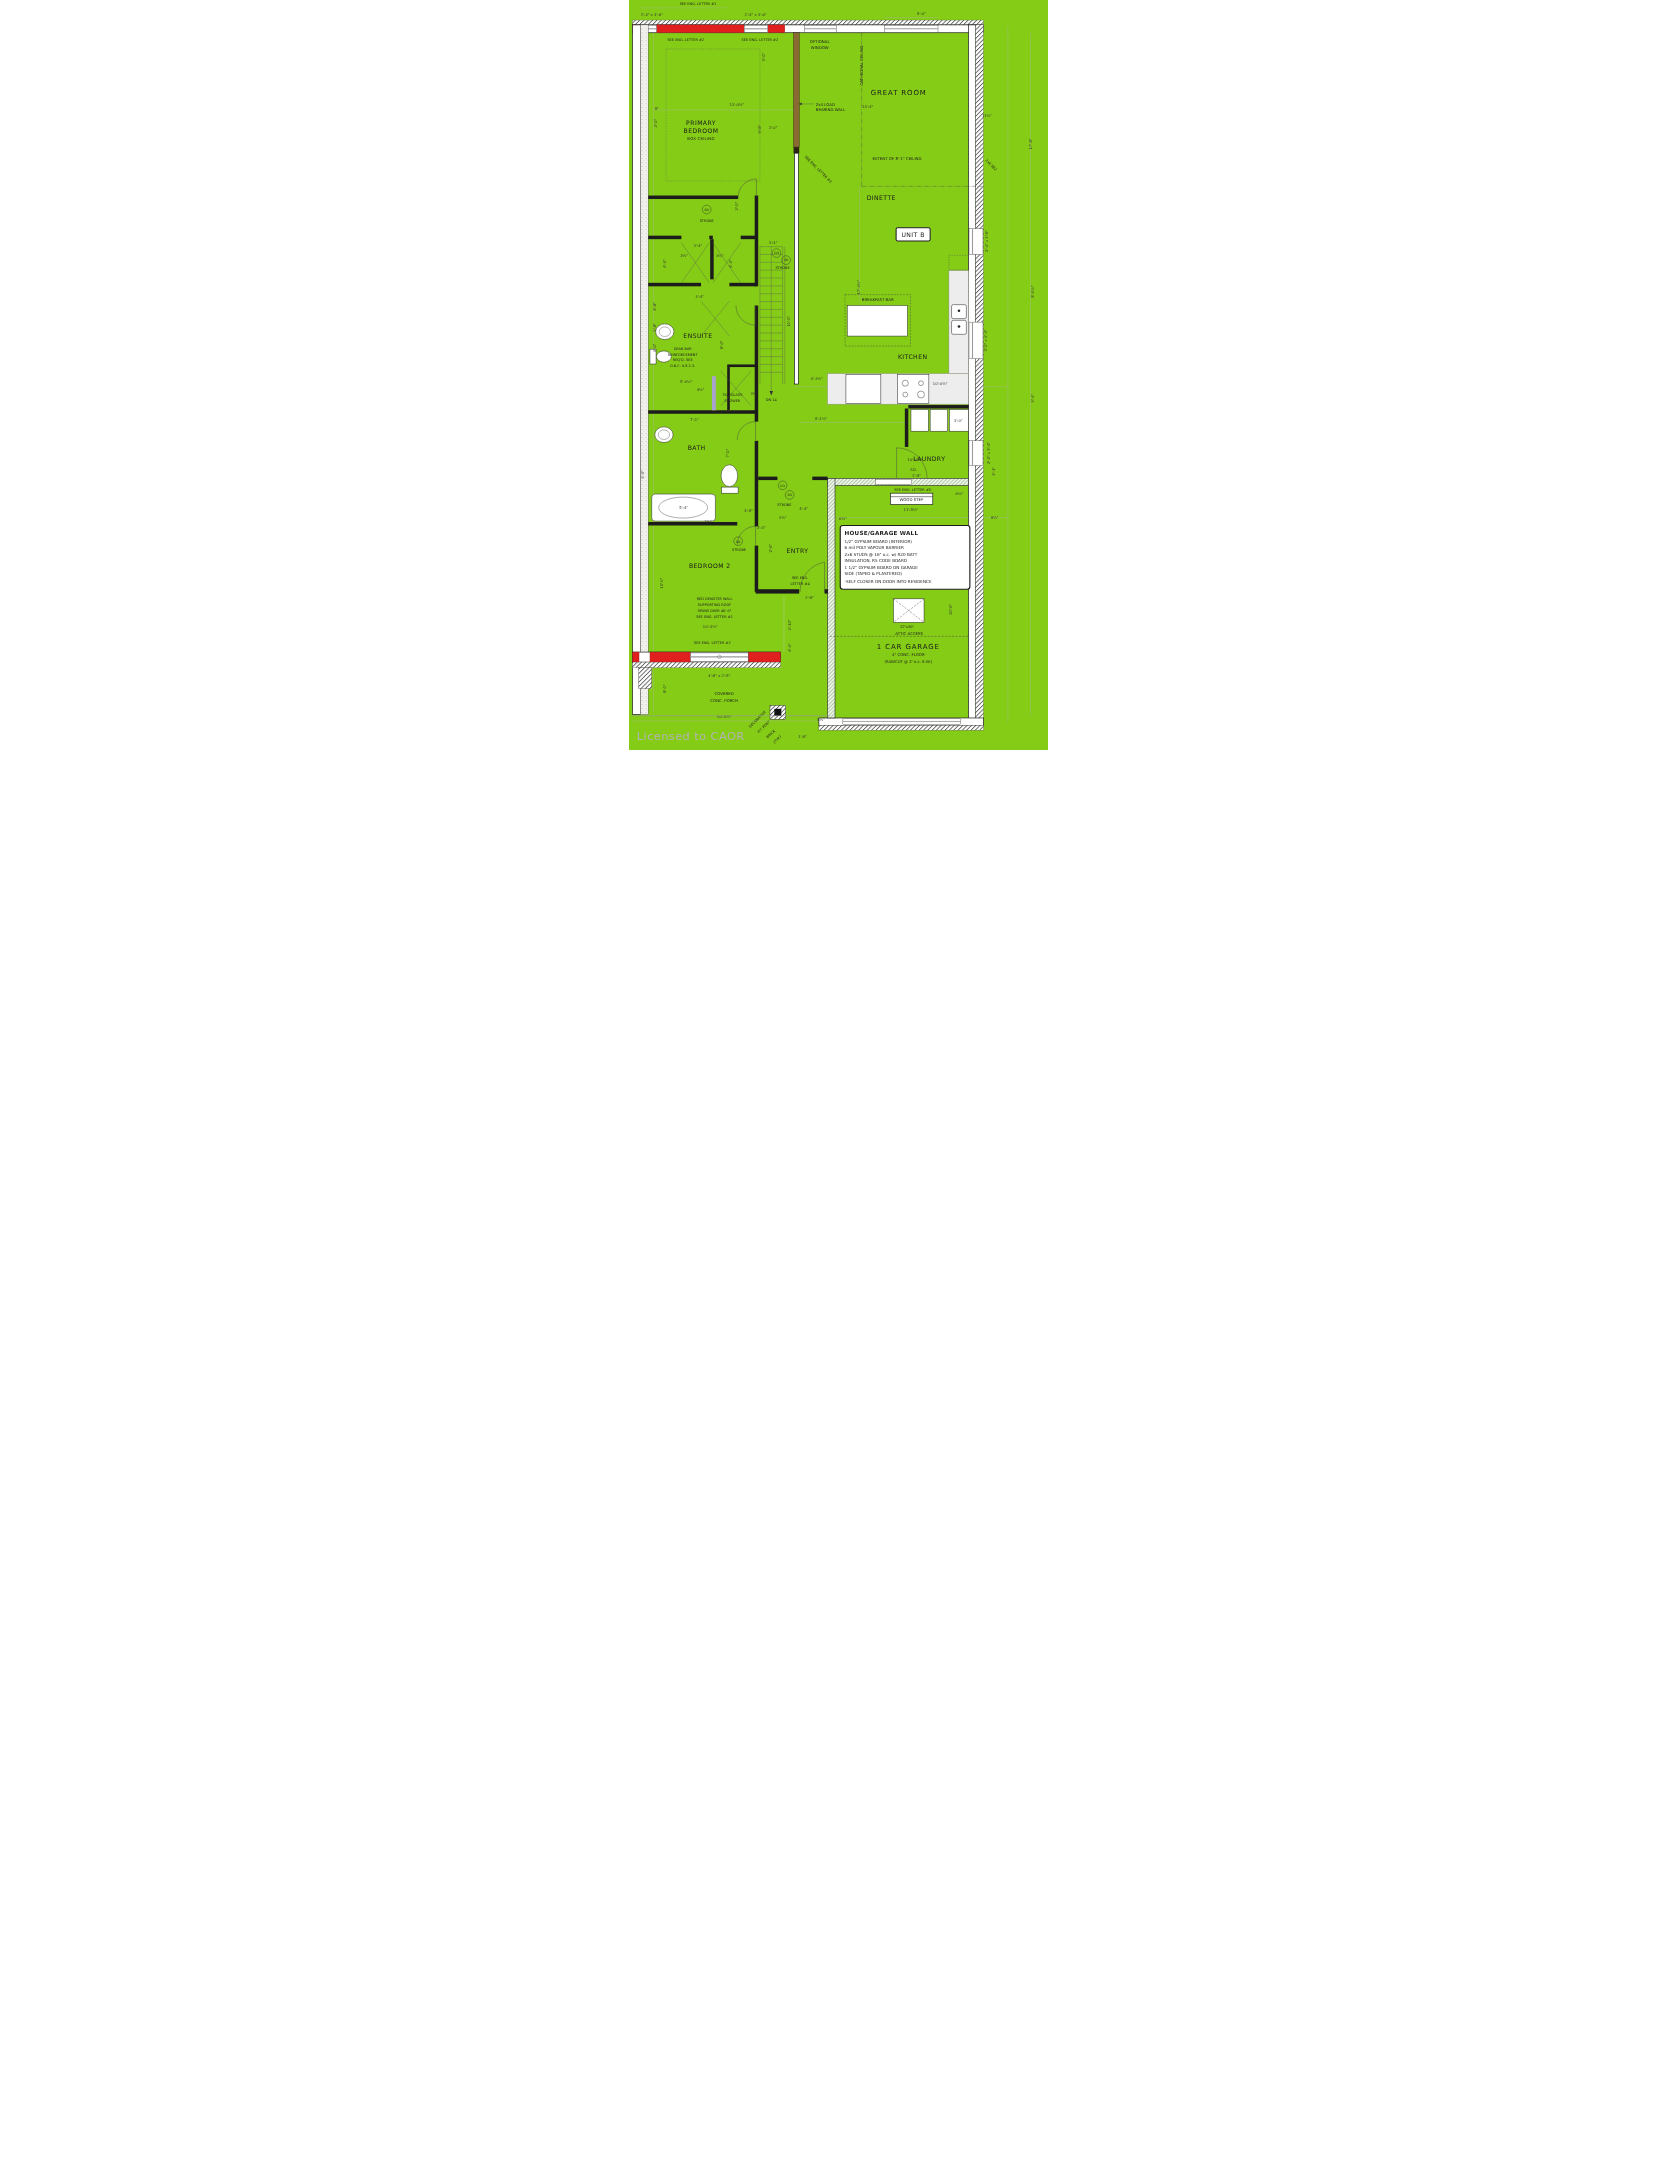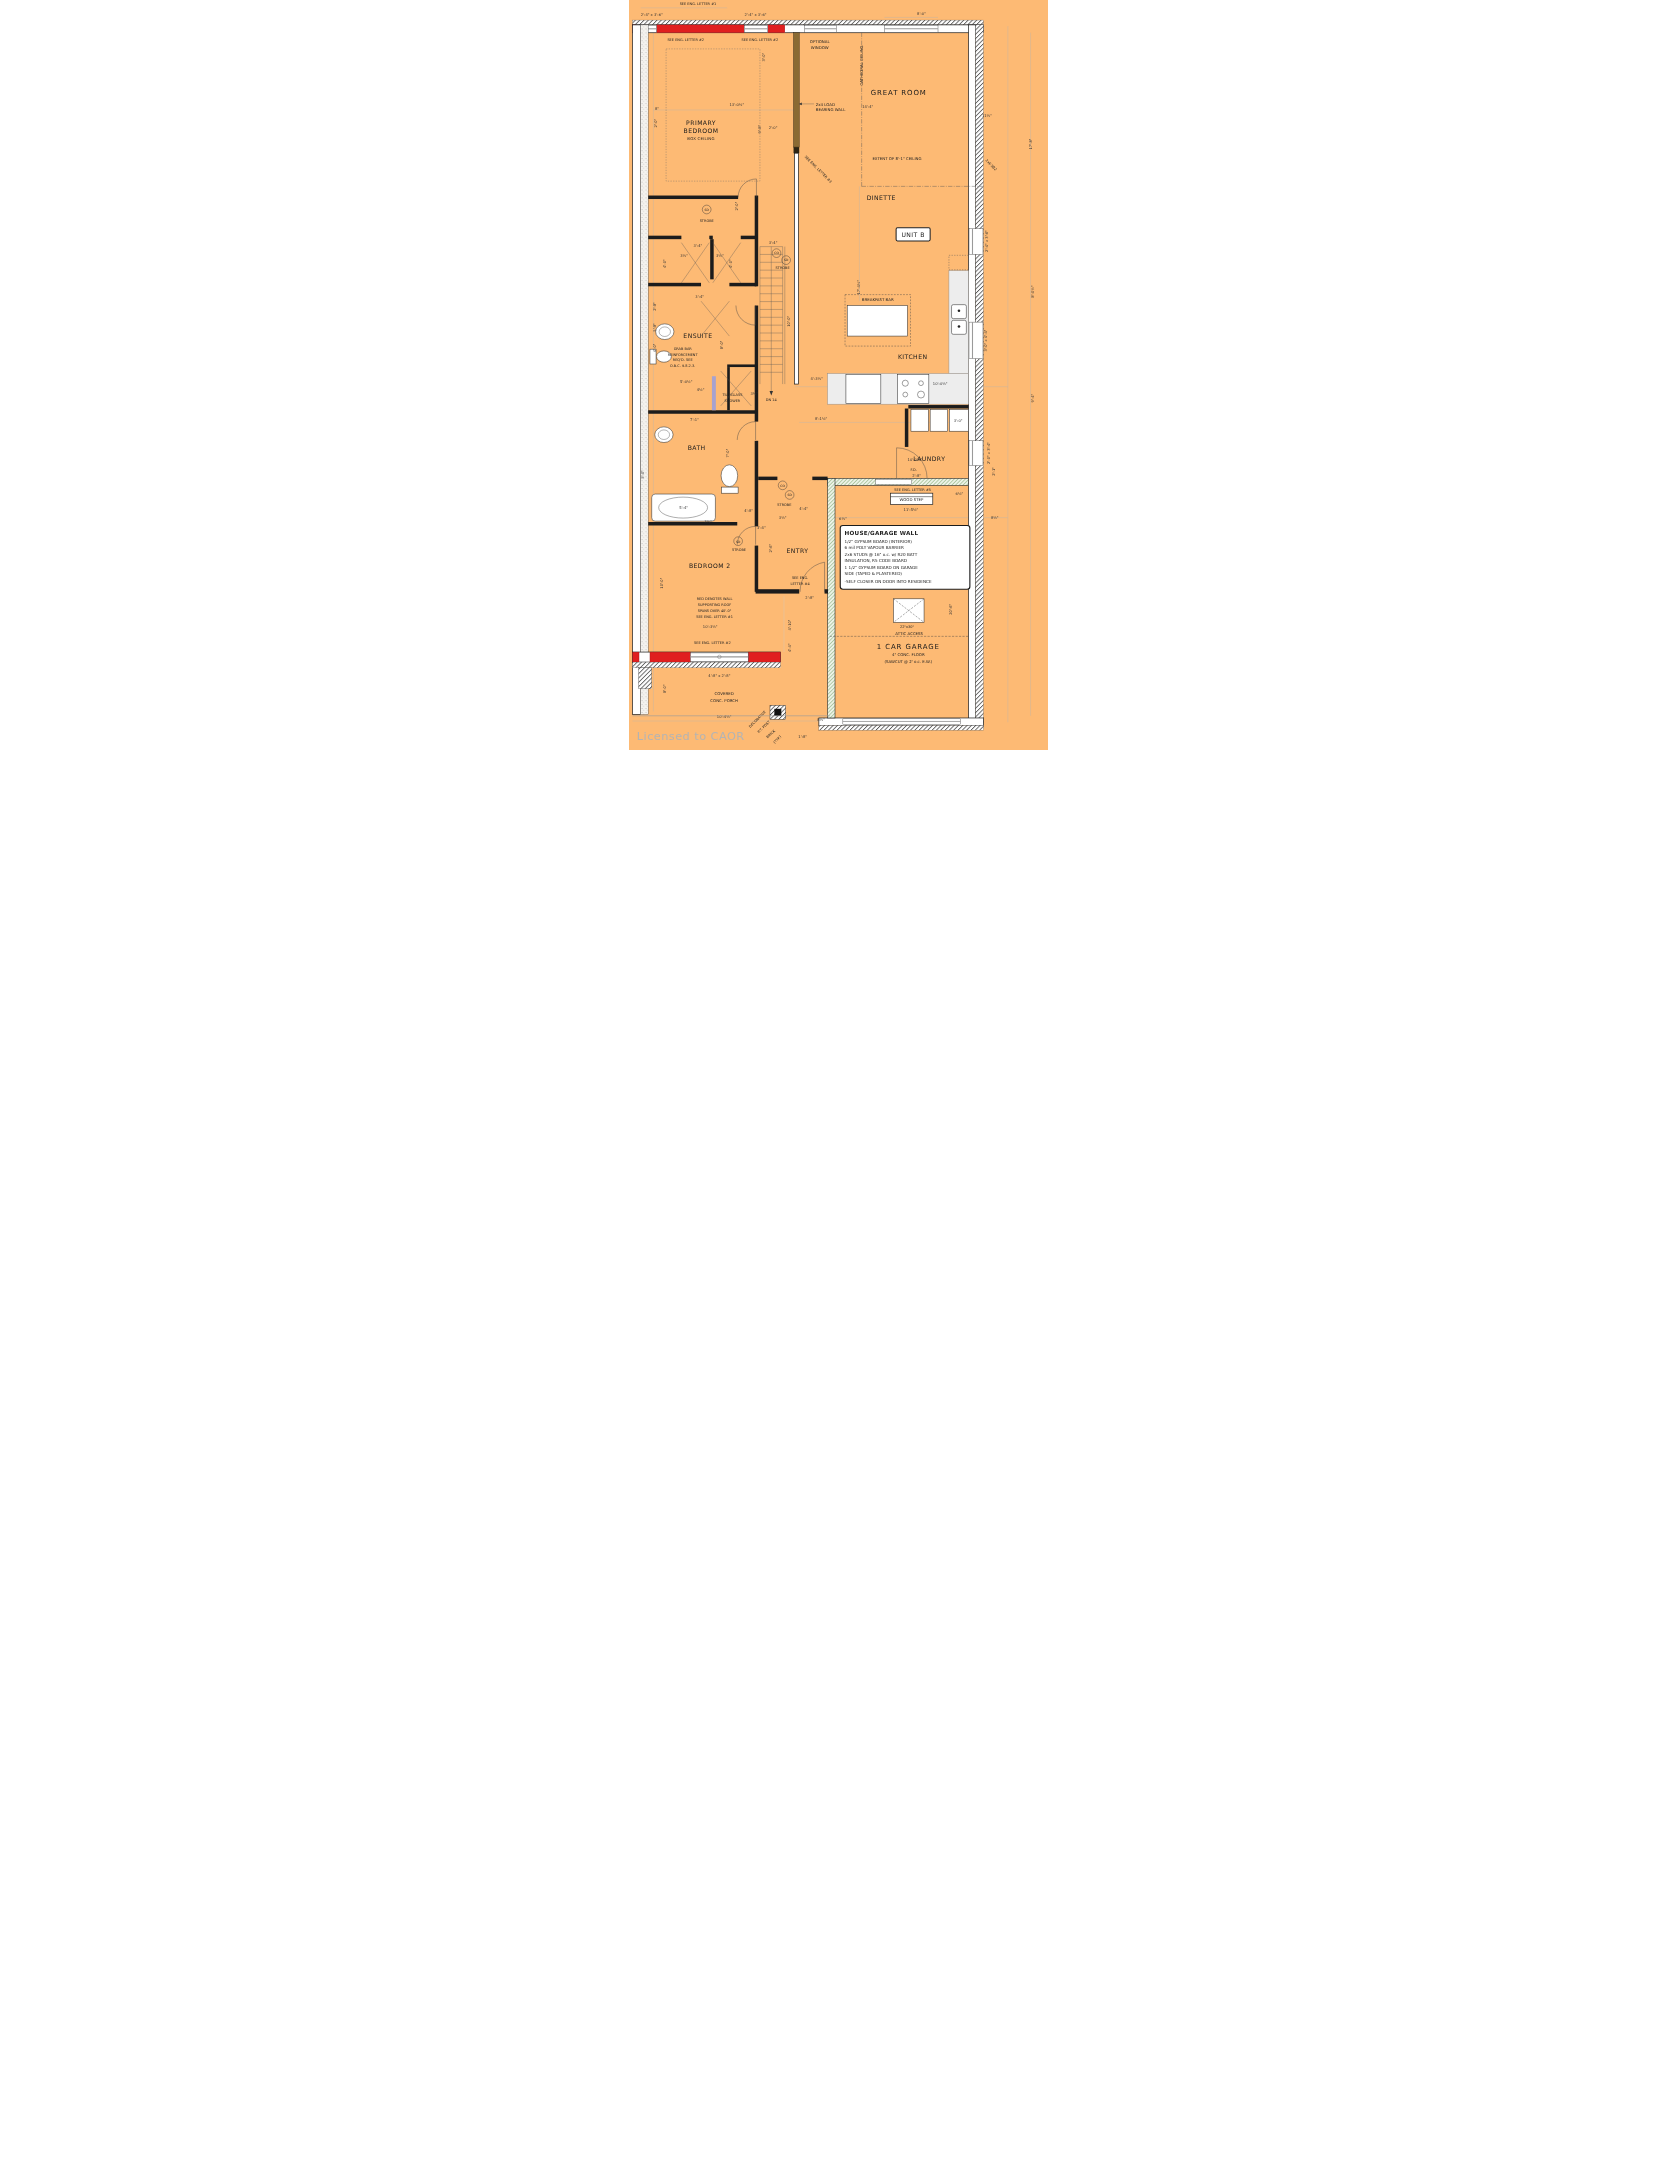--- a/index.html
+++ b/index.html
@@ -1,16 +1,16 @@
 <!DOCTYPE html>
 <html style="font-size:7px"><head>
 <meta charset="utf-8">
 <style>
   html,body{margin:0;padding:0;background:#ffffff;}
-  .sheet{width:419px;margin:0 auto;background:#fdba74;}
+  .sheet{width:419px;margin:0 auto;background:#84cc16;}
   svg{display:block;width:100%;height:auto;}
   text{font-family:"DejaVu Sans",sans-serif;fill:#222;}
   .room{font-size:14px;letter-spacing:1px;fill:#1a1a1a;}
   .room-lg{font-size:16px;letter-spacing:2px;}
   .room-sm{font-size:9px;letter-spacing:.5px;}
   .note{font-size:9px;}
   .note-sm{font-size:8px;}
   .dim{font-size:8.5px;fill:#333;}
   .win{font-size:8.5px;fill:#333;}
   .boxtitle{font-size:13px;font-weight:bold;letter-spacing:.5px;}

